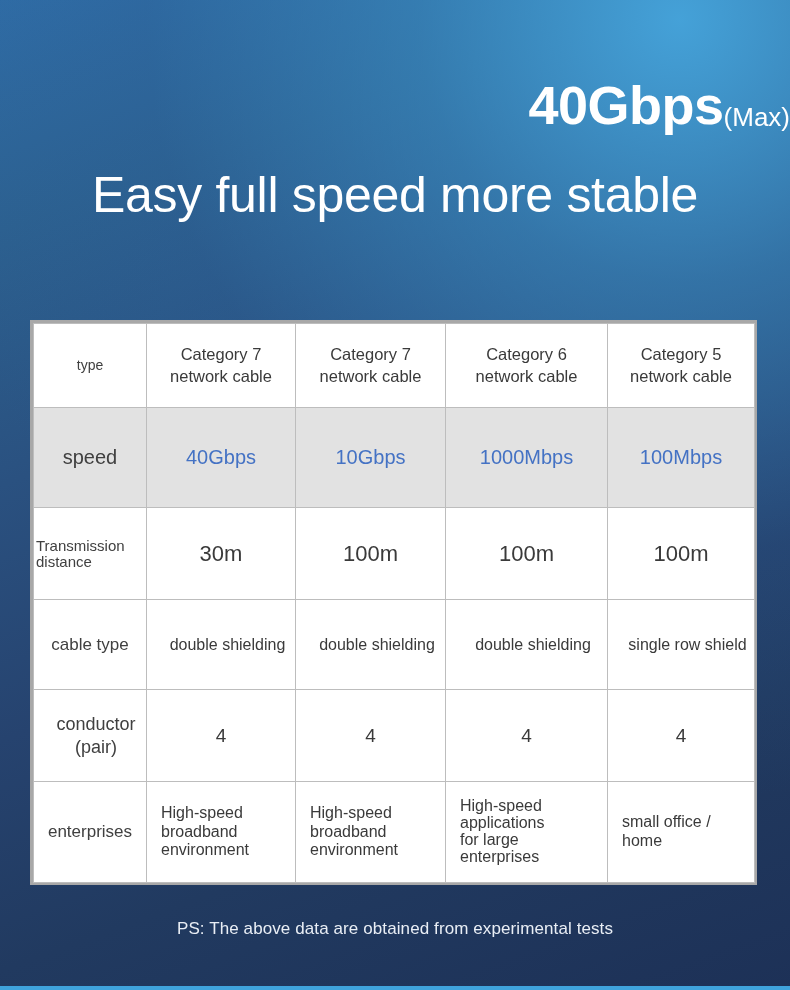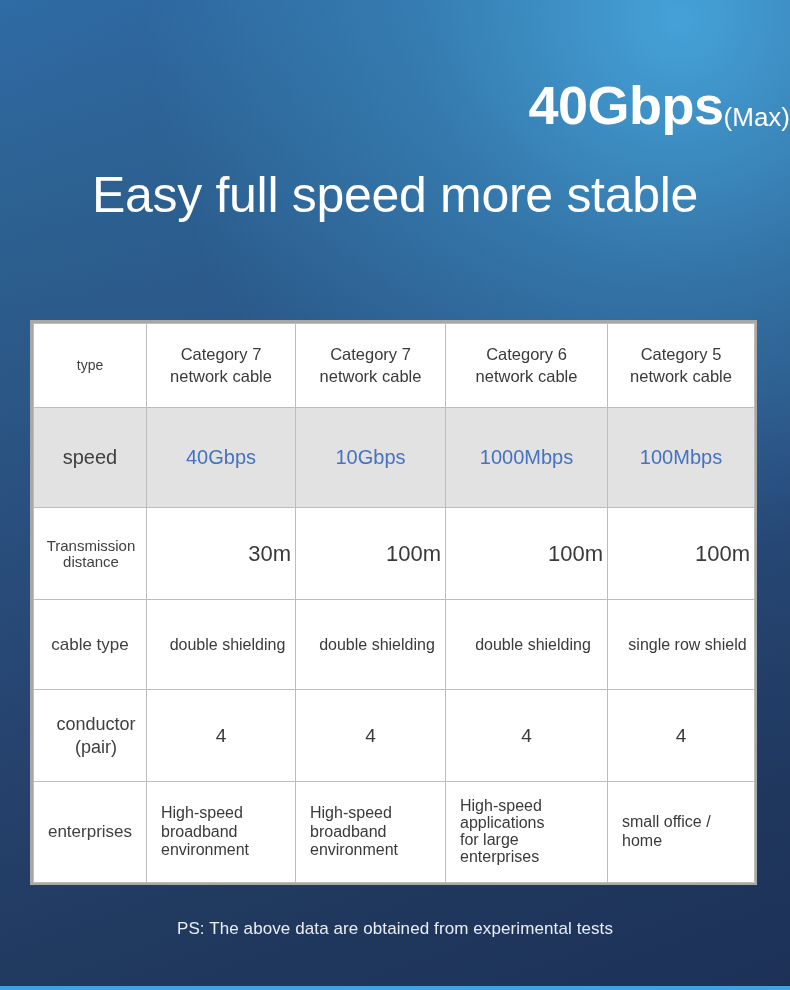--- a/index.html
+++ b/index.html
@@ -98,23 +98,23 @@
   tr.r-type td { height:84px; }
   tr.r-speed td { height:100px; background:#e2e2e2;margin-top:8px; }
   tr.r-dist td { height:92px; }
   tr.r-cable td { height:90px; }
   tr.r-cond td { height:92px; }
   tr.r-app td { height:101px; }
 
   tr.r-type td.val { font-size:16.5px; line-height:1.32; }
   tr.r-speed td.val { color:#4472c4; font-size:20px; }
   tr.r-speed td.rowlabel { font-size:20px; }
-  tr.r-dist td.val { font-size:22px;text-align:right; }
+  tr.r-dist td.val { font-size:22px; }
   tr.r-dist td.rowlabel {
-    font-size:15px; text-align:center; line-height:1.02;
+    font-size:15px; text-align:left; line-height:1.02;
     padding-left:2px; padding-right:0;
   }
   tr.r-cable td.val { font-size:16px; white-space:nowrap;padding-left:17px; }
   tr.r-cable td.rowlabel { font-size:17px; }
   tr.r-cond td.val { font-size:19px; }
   tr.r-cond td.rowlabel { font-size:18px; line-height:1.25;padding-left:16px; }
   tr.r-app td.val {
     font-size:16px; text-align:left; line-height:1.16;
     padding-left:14px;
   }

